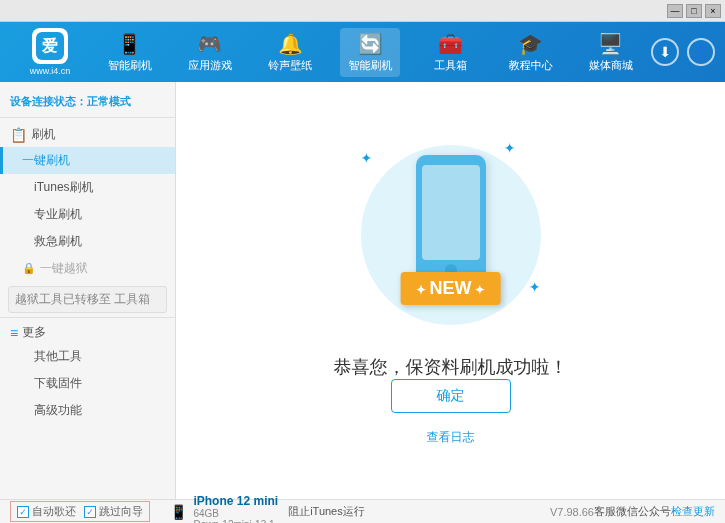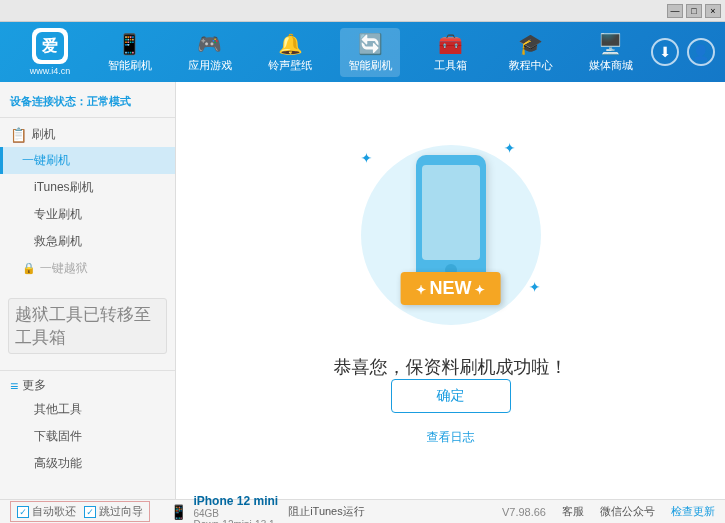--- a/index.html
+++ b/index.html
@@ -147,26 +147,26 @@
       padding: 5px 10px 5px 22px;
       font-size: 12px;
       color: #aaa;
       display: flex;
       align-items: center;
       gap: 4px;
     }
     .lock-icon { font-size: 11px; }
 
     .sidebar-notice {
-      margin: 16px 8px;
+      margin: 4px 8px;
       background: #f0f0f0;
       border: 1px solid #ddd;
       border-radius: 3px;
       padding: 4px 6px;
-      font-size: 17px;
+      font-size: 12px;
       color: #888;
     }
 
     
     .content {
       flex: 1;
       background: white;
       display: flex;
       flex-direction: column;
       align-items: center;
@@ -310,21 +310,20 @@
 
     .footer-left-section {
       display: flex;
       align-items: center;
       flex: 1;
     }
 
     .footer-right {
       display: flex;
       align-items: center;
-      gap: 16px;
     }
     .footer-version { font-size: 11px; color: #888; }
     .footer-link {
       font-size: 11px;
       color: #555;
       cursor: pointer;
     }
     .footer-update {
       font-size: 11px;
       color: #1a9de0;

